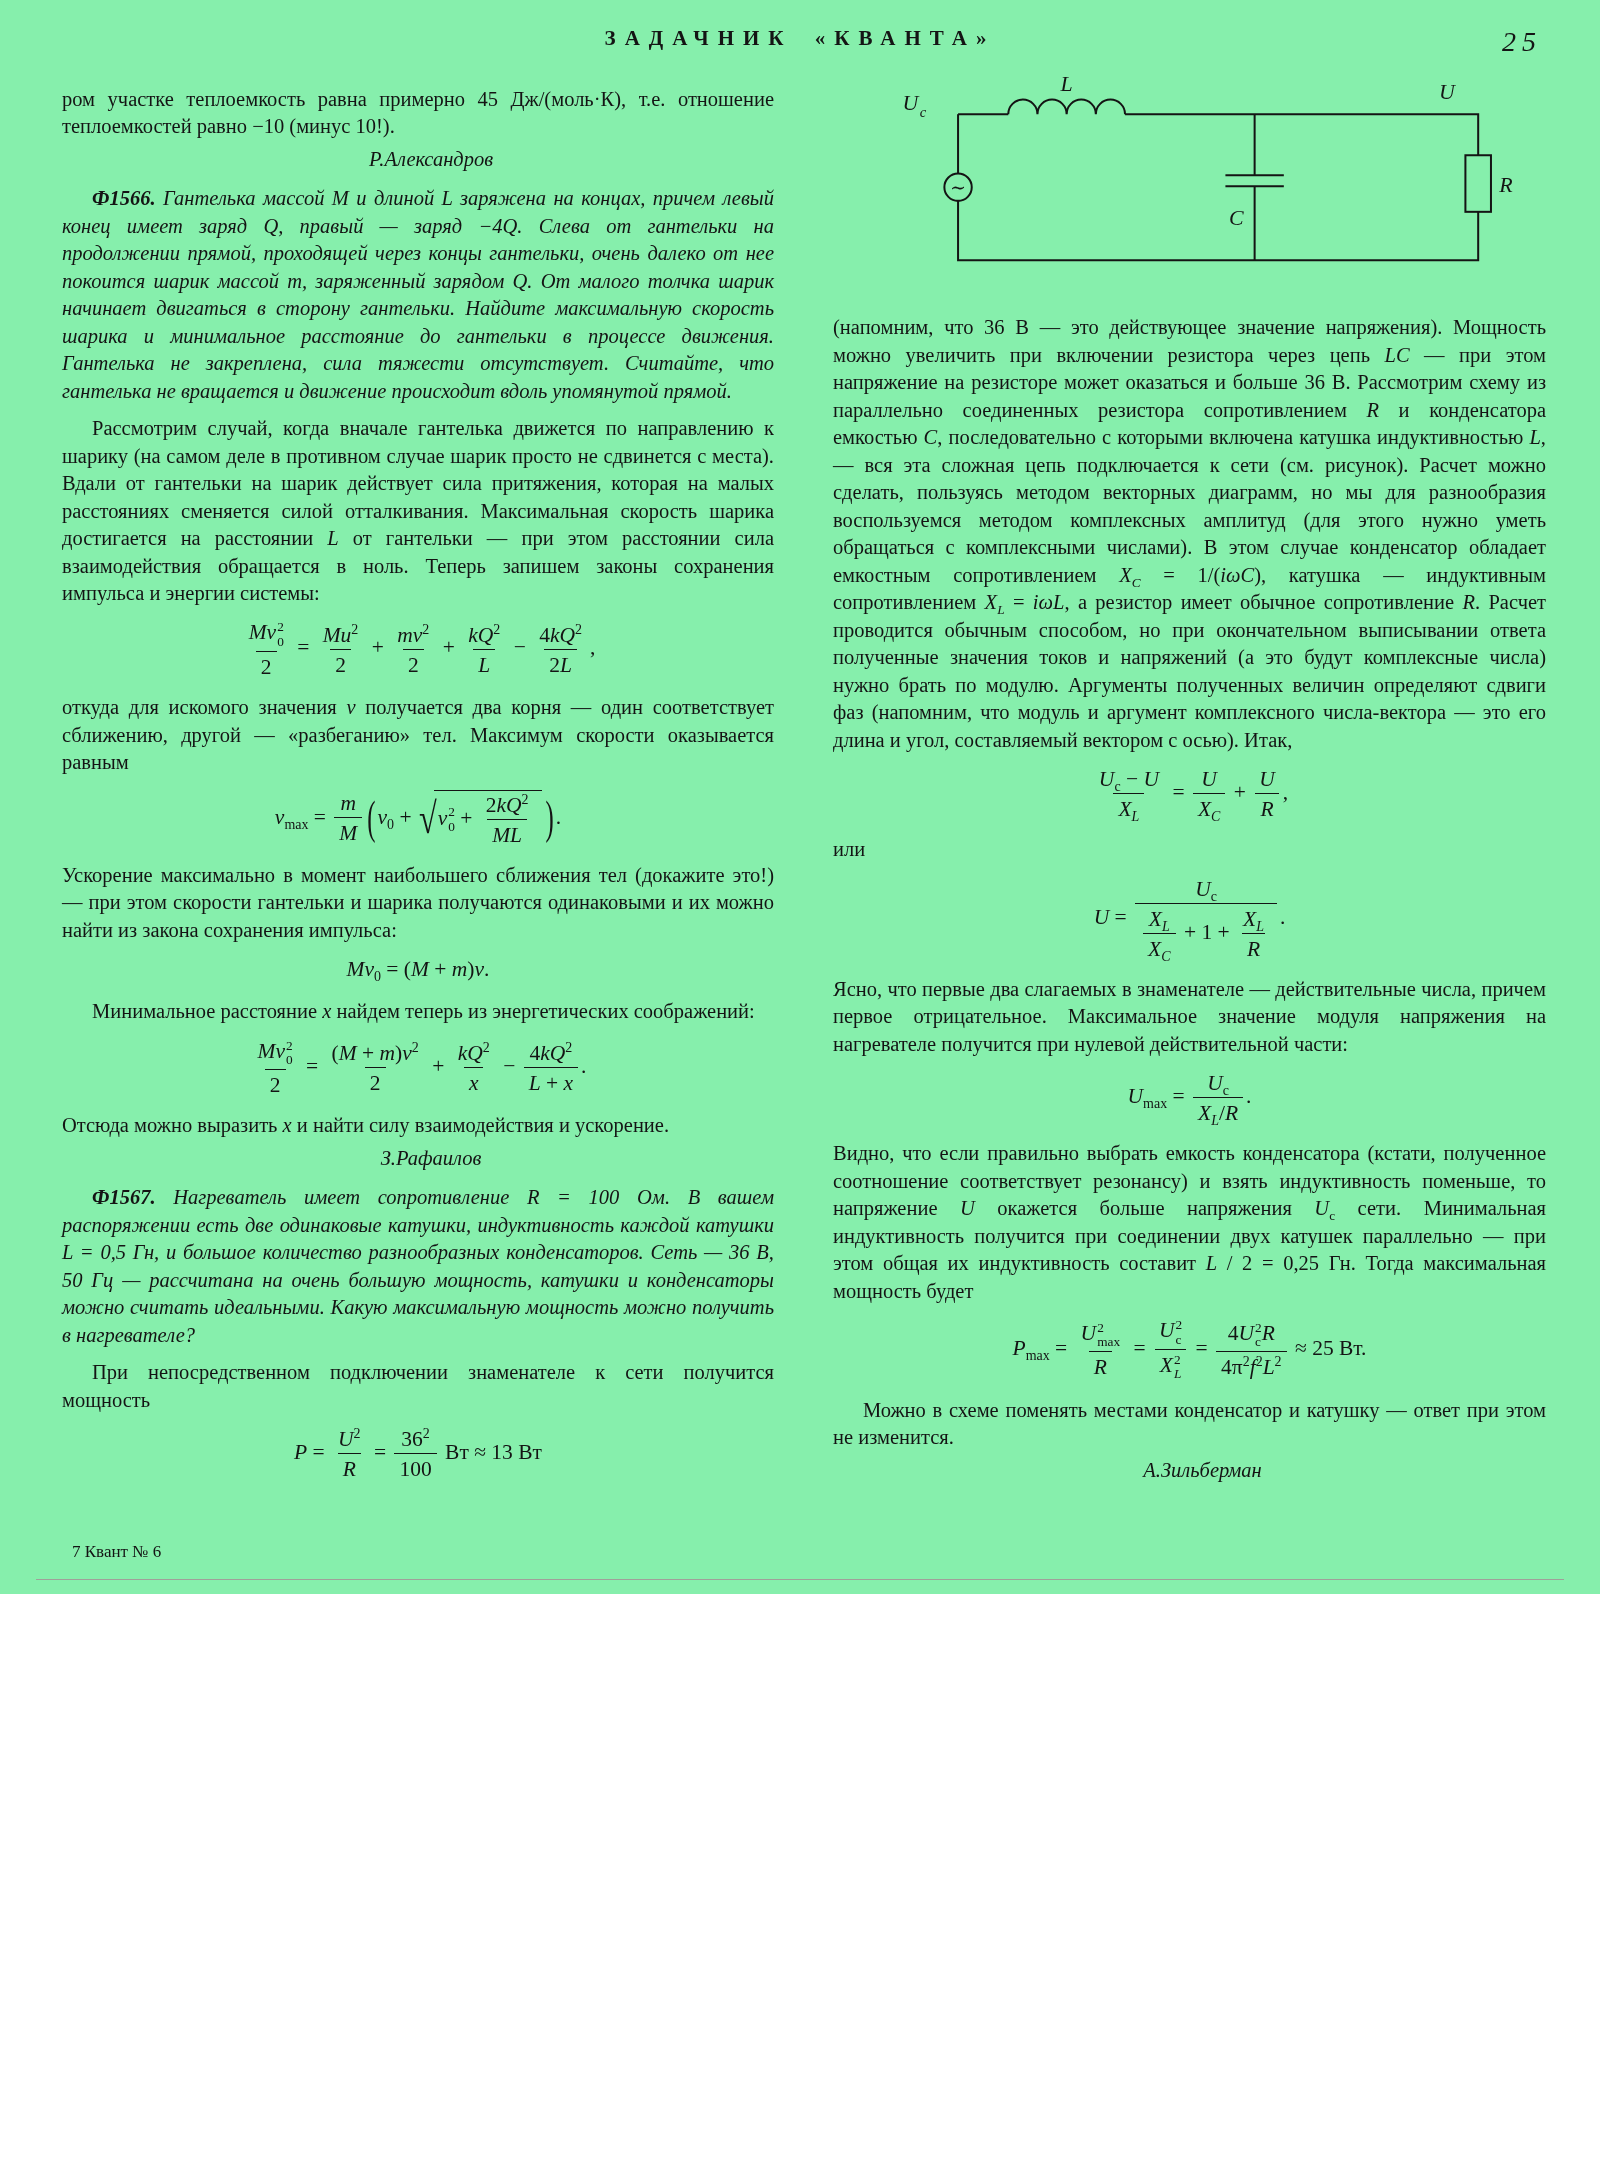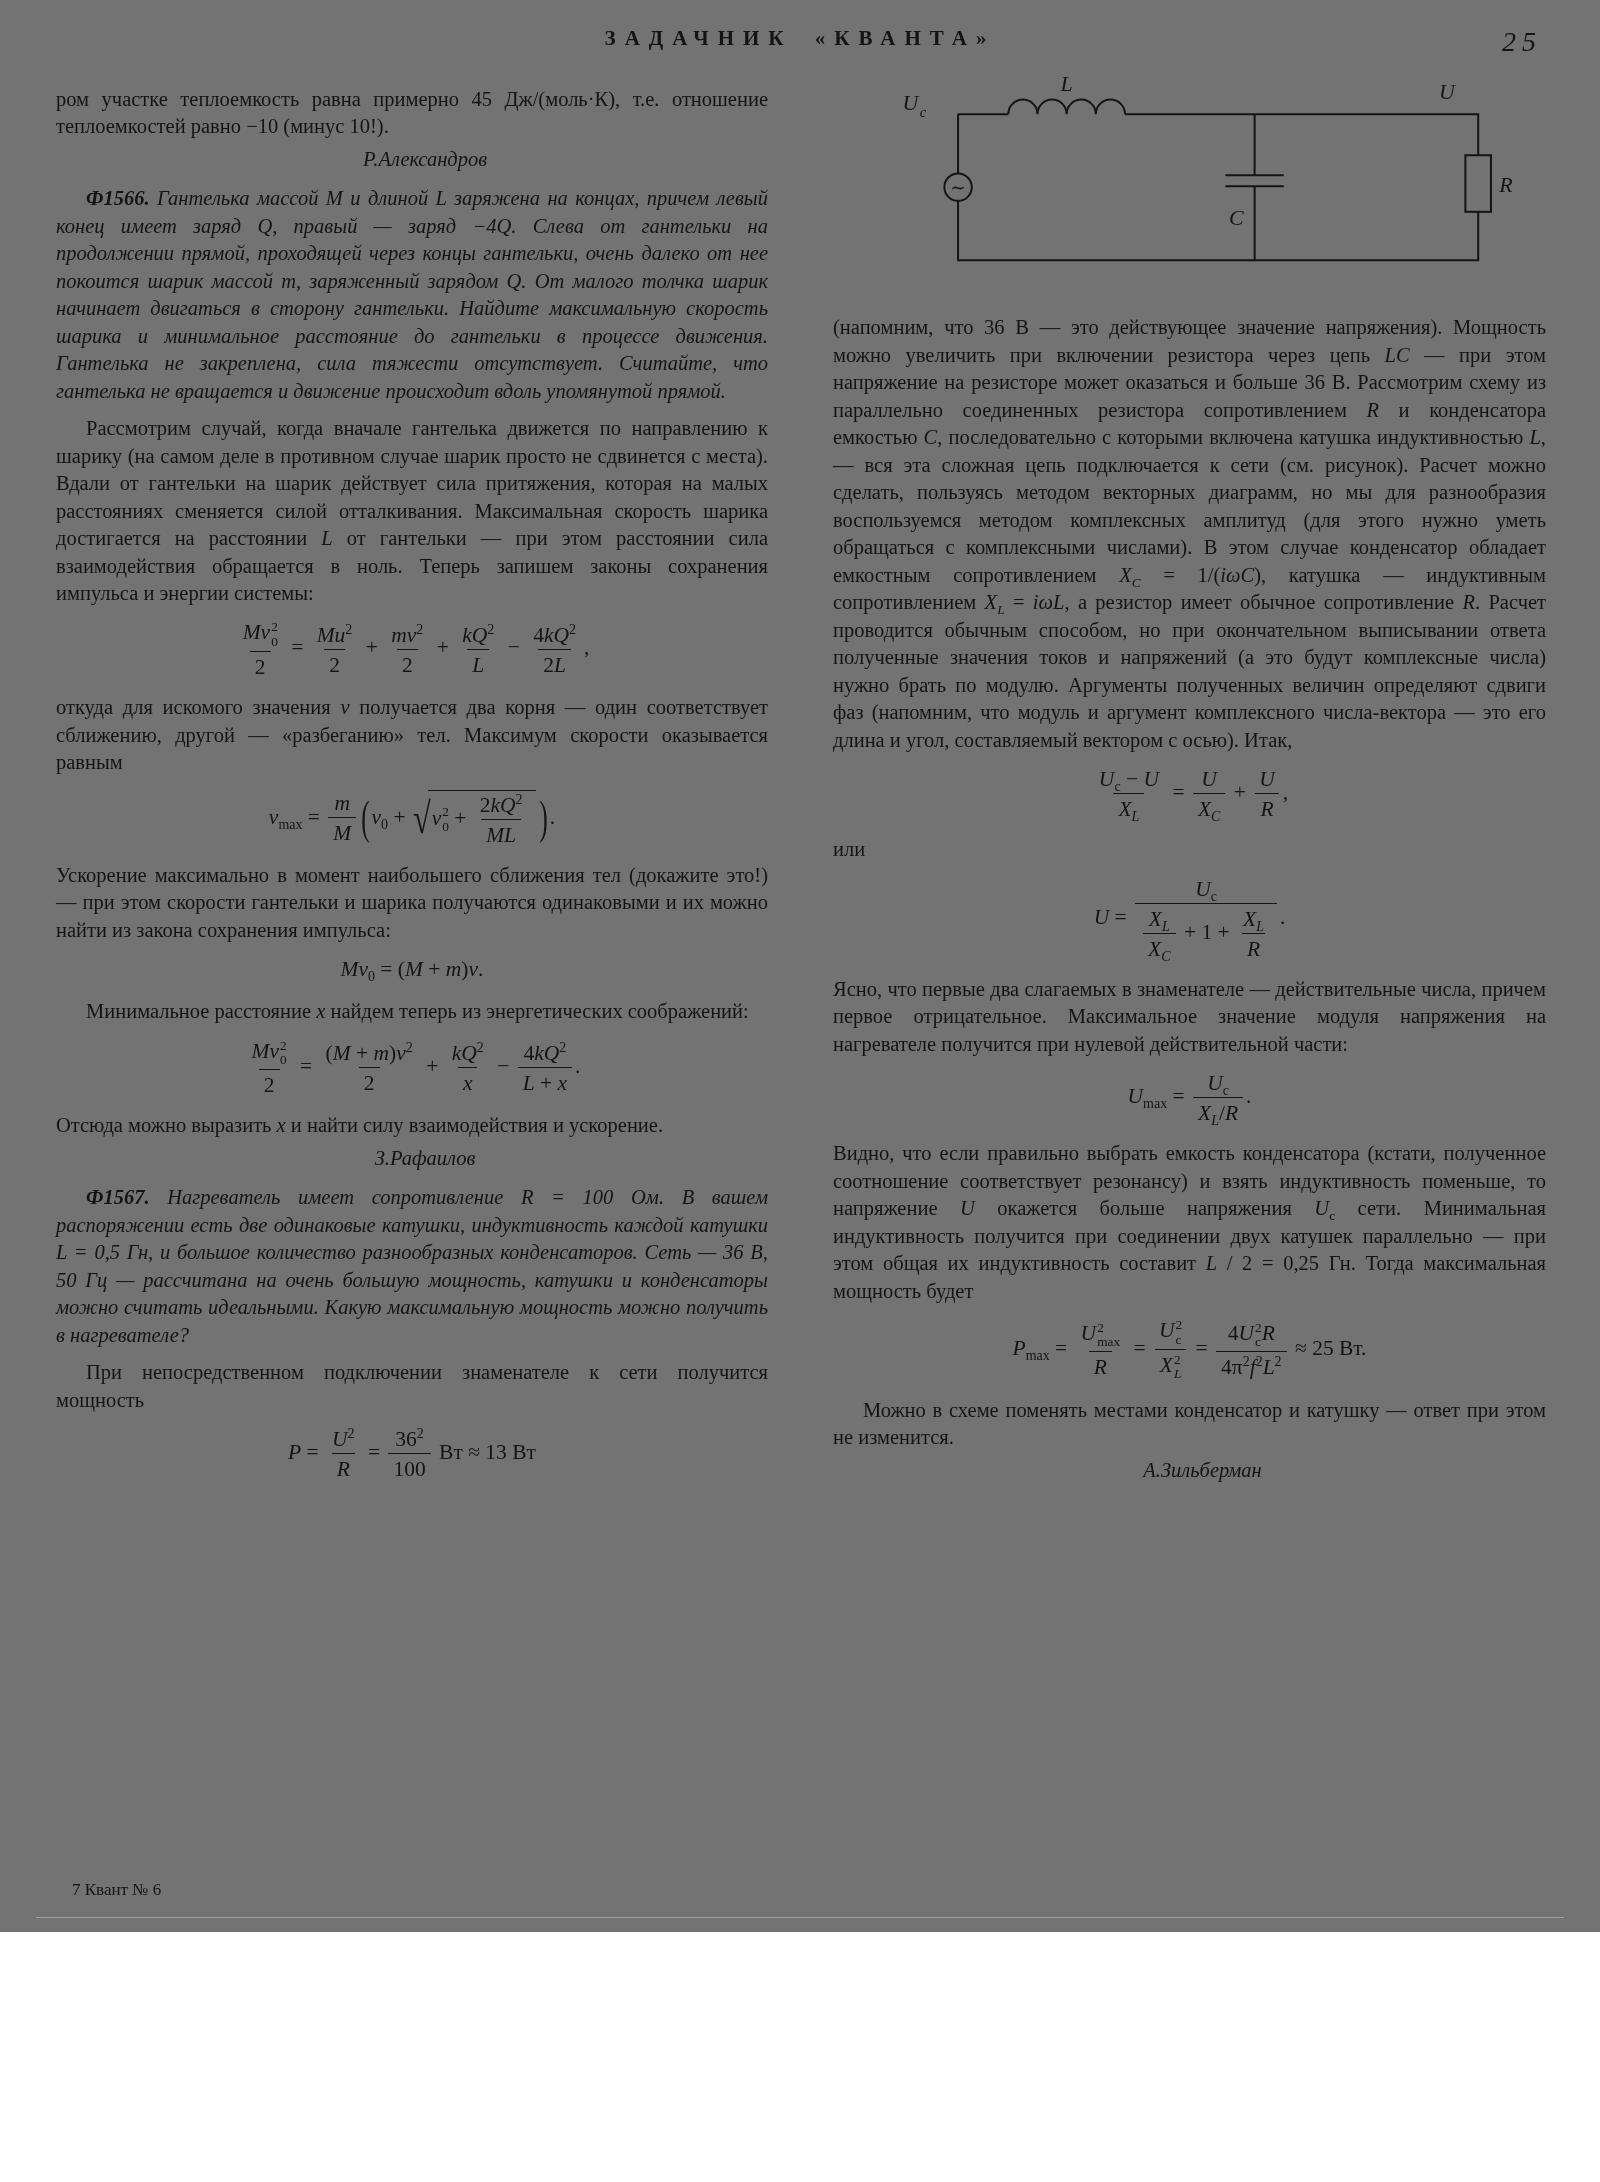--- a/index.html
+++ b/index.html
@@ -1,21 +1,21 @@
 <!DOCTYPE html>
 <html lang="ru"><head>
 <meta charset="utf-8">
 <style>
   * { box-sizing: border-box; }
   html, body { margin: 0; padding: 0; background: #ffffff; }
   .page {
     position: relative;
     width: 1600px;
-    height: 1932px;
-    background: #737373;
+    height: 1594px;
+    background: #86efac;
     color: #141414;
     font-family: "Liberation Serif", "DejaVu Serif", serif;
     overflow: hidden;
   }
   .page-header { position: absolute; top: 26px; left: 0; width: 100%; height: 40px; }
   .header-title {
     text-align: center;
     font-size: 21px;
     font-weight: 600;
     letter-spacing: 9px;
@@ -25,21 +25,21 @@
     position: absolute; top: 0px; right: 58px;
     font-size: 28px; font-style: italic; letter-spacing: 6px;
   }
   .col {
     position: absolute;
     text-align: justify;
     font-size: 20.5px;
     line-height: 1.34;
     hyphens: auto;
   }
-  .col-left  { left: 56px;  top: 86px; width: 712px; }
+  .col-left  { left: 62px;  top: 86px; width: 712px; }
   .col-right { left: 833px; top: 58px; width: 713px; }
   p { margin: 0; text-indent: 30px; }
   p.noindent { text-indent: 0; }
   .mi { font-style: italic; }
   sub, sup { font-size: 0.65em; line-height: 0; }
   .sig { text-align: center; font-style: italic; margin: 5px 4px 12px 0; }
   .problem { font-style: italic; margin-bottom: 10px; }
   .plabel { font-weight: bold; }
   .formula {
     text-align: center;

